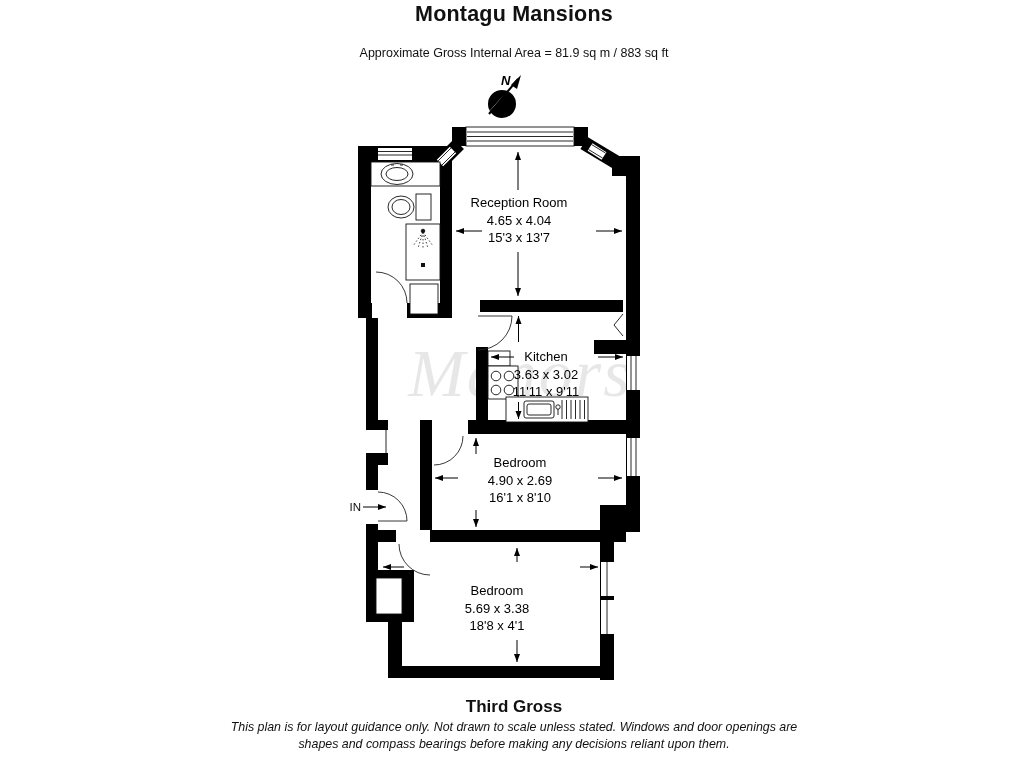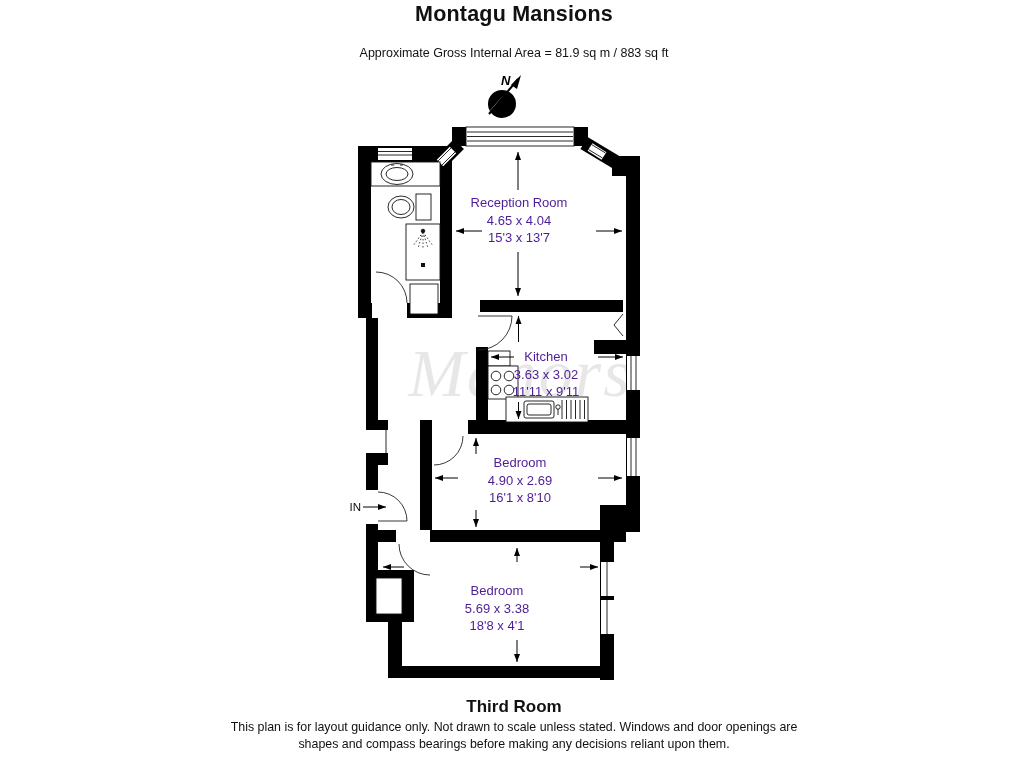--- a/index.html
+++ b/index.html
@@ -7,25 +7,25 @@
     width:1024px;height:768px;background:#ffffff;
     font-family:"Liberation Sans", sans-serif;color:#111111;
     position:relative;overflow:hidden;
   }
   .page{position:absolute;inset:0;}
   .center-text{position:absolute;left:4px;right:0;text-align:center;}
   .title{top:2px;font-size:21.5px;font-weight:bold;letter-spacing:.2px;}
   .subtitle{top:46px;font-size:12.5px;}
   .floor-label{top:697px;font-size:17px;font-weight:bold;}
   .disclaimer{top:719px;font-size:12.4px;line-height:17.3px;}
-  .disclaimer span{display:block;}
+  .disclaimer span{display:block;font-style:italic;}
   .plan-svg{position:absolute;left:0;top:0;width:1024px;height:768px;}
   .room-label{
     position:absolute;transform:translateX(-50%);text-align:center;
-    font-size:13px;line-height:17.5px;white-space:nowrap;color:#4c1d95;
+    font-size:13px;line-height:17.5px;white-space:nowrap;color:#000000;
   }
   .room-label span{display:block;}
   .lbl-reception{left:519px;top:194px;}
   .lbl-kitchen{left:546px;top:348px;}
   .lbl-bedroom-1{left:520px;top:454px;}
   .lbl-bedroom-2{left:497px;top:582px;}
 </style>
 </head>
 <body>
 
@@ -244,20 +244,20 @@
     <span>Bedroom</span>
     <span>4.90 x 2.69</span>
     <span>16'1 x 8'10</span>
   </div>
   <div class="room-label lbl-bedroom-2">
     <span>Bedroom</span>
     <span>5.69 x 3.38</span>
     <span>18'8 x 4'1</span>
   </div>
 
-  <div class="center-text floor-label">Third Room</div>
+  <div class="center-text floor-label">Third Gross</div>
 
   <div class="center-text disclaimer">
     <span>This plan is for layout guidance only. Not drawn to scale unless stated. Windows and door openings are</span>
     <span>shapes and compass bearings before making any decisions reliant upon them.</span>
   </div>
 
 </div>
 
 </body></html>

